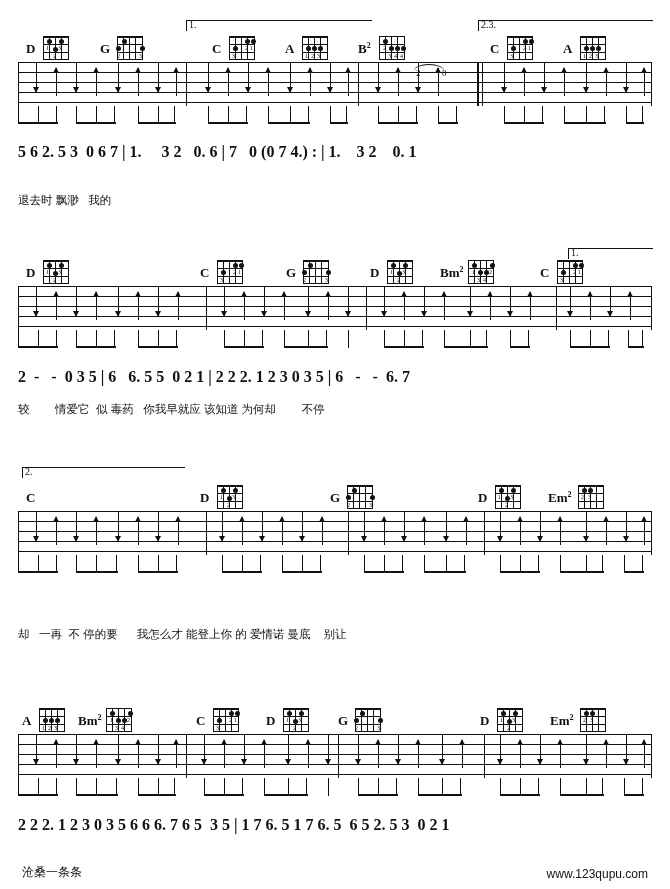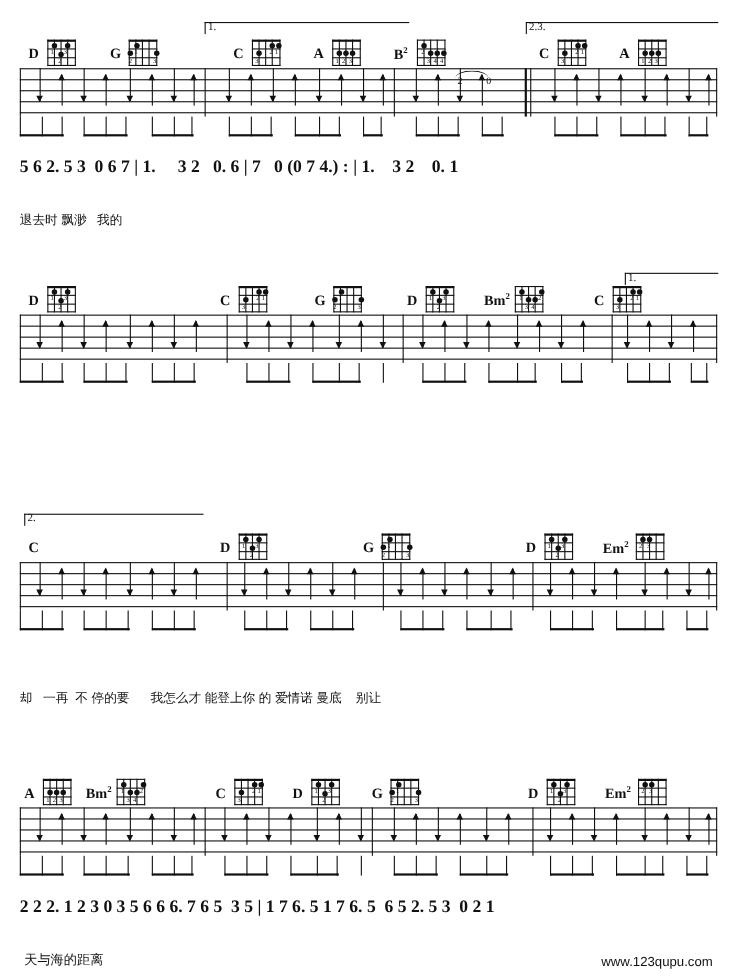--- a/index.html
+++ b/index.html
@@ -652,20 +652,22 @@
         <div class="stem" style="left:510px;top:0;height:18px;"></div>
       <div class="beam" style="left:552px;top:16px;width:40px;"></div>
         <div class="stem" style="left:552px;top:0;height:18px;"></div>
         <div class="stem" style="left:572px;top:0;height:18px;"></div>
         <div class="stem" style="left:590px;top:0;height:18px;"></div>
       <div class="beam" style="left:610px;top:16px;width:16px;"></div>
         <div class="stem" style="left:610px;top:0;height:18px;"></div>
         <div class="stem" style="left:624px;top:0;height:18px;"></div>
     </div>
 
+    <div class="jianpu" style="top:138px;">2  -   -  0 3 5 | 6   6. 5 5  0 2 1 | 2 2 2. 1 2 3 0 3 5 | 6   -   -  6. 7</div>
+    <div class="lyrics" style="top:172px;">较        情爱它  似 毒药   你我早就应 该知道 为何却        不停</div>
   </div>
 
   <div class="system" style="position:absolute;left:0;top:455px;width:670px;height:200px;">
 
     <div class="volta" style="left:22px;top:12px;width:162px;">
       <span>2.</span>
     </div>
 
     <div class="chord" style="left:26px;top:30px;width:48px;height:26px;">
       <div class="cname">C</div>
@@ -1184,16 +1186,16 @@
         <div class="stem" style="left:568px;top:0;height:18px;"></div>
         <div class="stem" style="left:584px;top:0;height:18px;"></div>
       <div class="beam" style="left:606px;top:16px;width:20px;"></div>
         <div class="stem" style="left:606px;top:0;height:18px;"></div>
         <div class="stem" style="left:624px;top:0;height:18px;"></div>
     </div>
 
     <div class="jianpu" style="top:126px;">2 2 2. 1 2 3 0 3 5 6 6 6. 7 6 5  3 5 | 1 7 6. 5 1 7 6. 5  6 5 2. 5 3  0 2 1</div>
   </div>
 
-  <div class="footer-left">天与海的距离</div>
+  <div class="footer-left">沧桑一条条</div>
   <div class="footer-right">www.123qupu.com</div>
 
 </div>
 
 </body></html>

